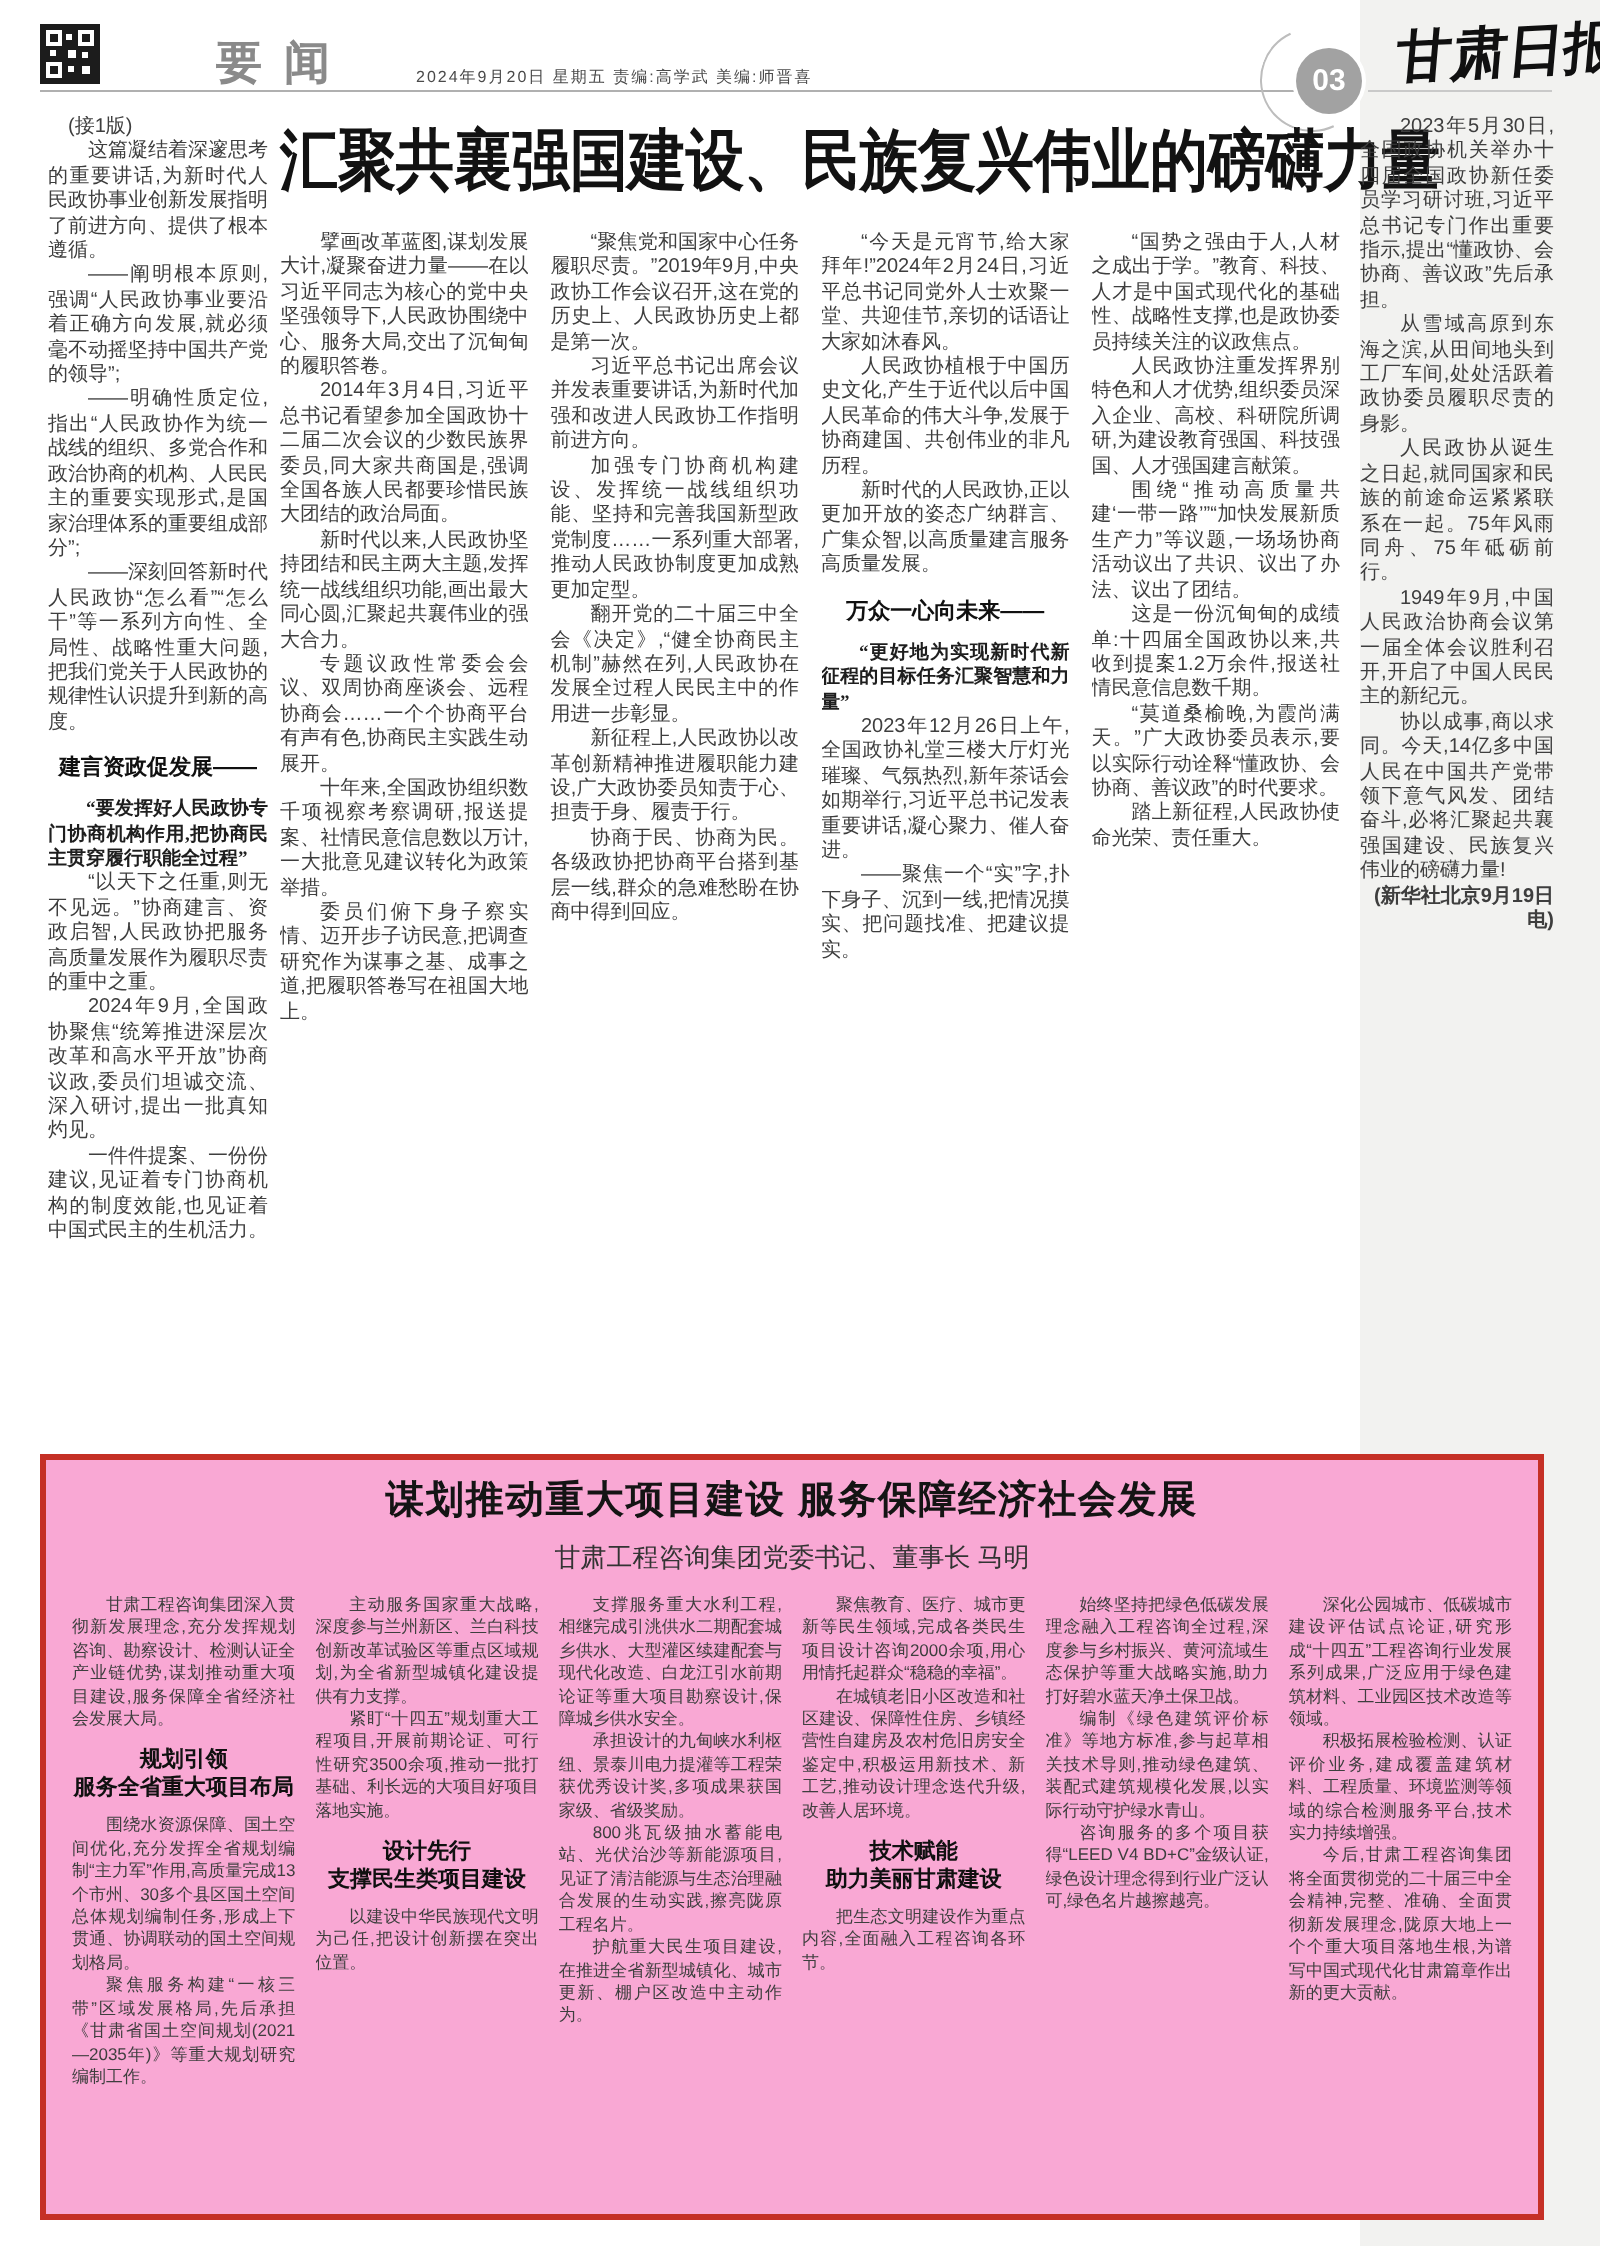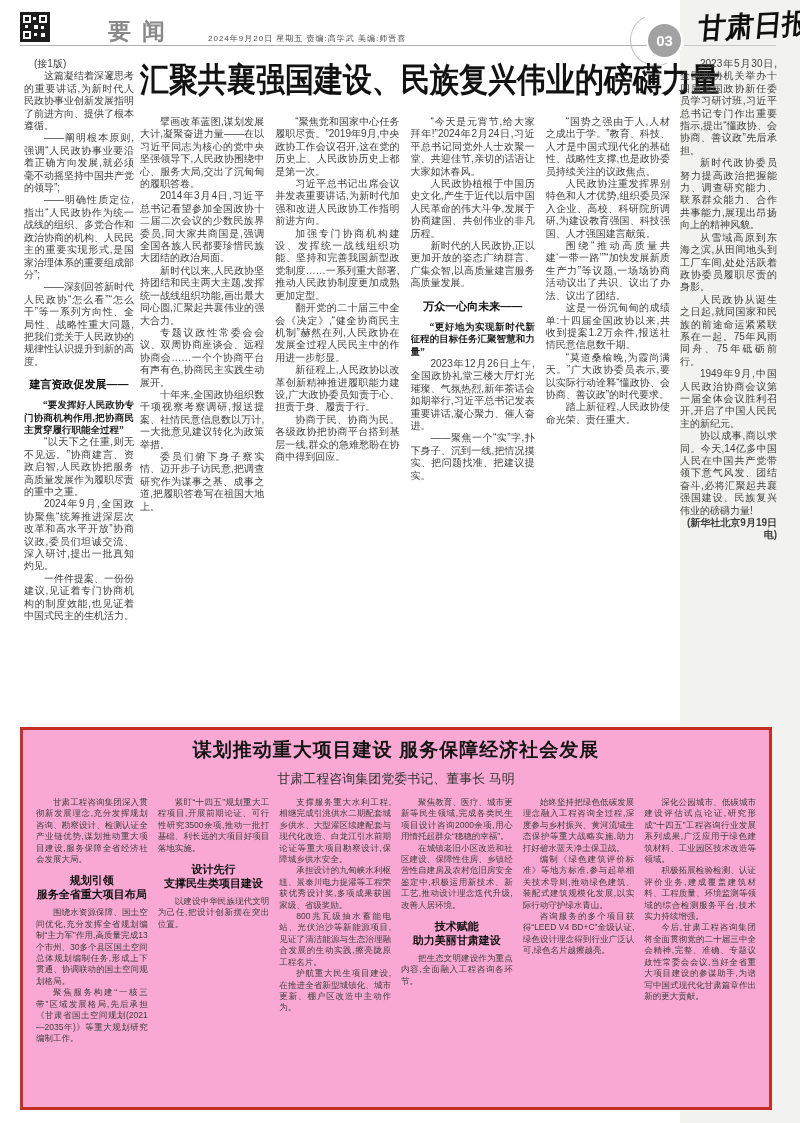--- a/index.html
+++ b/index.html
@@ -156,21 +156,20 @@
         <p>人民政协注重发挥界别特色和人才优势,组织委员深入企业、高校、科研院所调研,为建设教育强国、科技强国、人才强国建言献策。</p>
         <p>围绕“推动高质量共建‘一带一路’”“加快发展新质生产力”等议题,一场场协商活动议出了共识、议出了办法、议出了团结。</p>
         <p>这是一份沉甸甸的成绩单:十四届全国政协以来,共收到提案1.2万余件,报送社情民意信息数千期。</p>
         <p>“莫道桑榆晚,为霞尚满天。”广大政协委员表示,要以实际行动诠释“懂政协、会协商、善议政”的时代要求。</p>
         <p>踏上新征程,人民政协使命光荣、责任重大。</p>
       </div>
   </div>
 
   <div id="col6" class="col news">
       <p>2023年5月30日,全国政协机关举办十四届全国政协新任委员学习研讨班,习近平总书记专门作出重要指示,提出“懂政协、会协商、善议政”先后承担。</p>
-      <p>新时代政协委员努力提高政治把握能力、调查研究能力、联系群众能力、合作共事能力,展现出昂扬向上的精神风貌。</p>
       <p>从雪域高原到东海之滨,从田间地头到工厂车间,处处活跃着政协委员履职尽责的身影。</p>
       <p>人民政协从诞生之日起,就同国家和民族的前途命运紧紧联系在一起。75年风雨同舟、75年砥砺前行。</p>
       <p>1949年9月,中国人民政治协商会议第一届全体会议胜利召开,开启了中国人民民主的新纪元。</p>
       <p>协以成事,商以求同。今天,14亿多中国人民在中国共产党带领下意气风发、团结奋斗,必将汇聚起共襄强国建设、民族复兴伟业的磅礴力量!</p>
       <p class="credit">(新华社北京9月19日电)</p>
     </div>
 
   <div class="feature">
     <div class="f-headline">谋划推动重大项目建设 服务保障经济社会发展</div>
     <div class="f-byline">甘肃工程咨询集团党委书记、董事长 马明</div>
@@ -178,20 +177,21 @@
       <div class="fcol">
           <p>甘肃工程咨询集团深入贯彻新发展理念,充分发挥规划咨询、勘察设计、检测认证全产业链优势,谋划推动重大项目建设,服务保障全省经济社会发展大局。</p>
           <div class="sub-head">
             <div>规划引领</div>
             <div>服务全省重大项目布局</div>
           </div>
           <p>围绕水资源保障、国土空间优化,充分发挥全省规划编制“主力军”作用,高质量完成13个市州、30多个县区国土空间总体规划编制任务,形成上下贯通、协调联动的国土空间规划格局。</p>
           <p>聚焦服务构建“一核三带”区域发展格局,先后承担《甘肃省国土空间规划(2021—2035年)》等重大规划研究编制工作。</p>
         </div>
       <div class="fcol">
+          <p>主动服务国家重大战略,深度参与兰州新区、兰白科技创新改革试验区等重点区域规划,为全省新型城镇化建设提供有力支撑。</p>
           <p>紧盯“十四五”规划重大工程项目,开展前期论证、可行性研究3500余项,推动一批打基础、利长远的大项目好项目落地实施。</p>
           <div class="sub-head">
             <div>设计先行</div>
             <div>支撑民生类项目建设</div>
           </div>
           <p>以建设中华民族现代文明为己任,把设计创新摆在突出位置。</p>
         </div>
       <div class="fcol">
           <p>支撑服务重大水利工程,相继完成引洮供水二期配套城乡供水、大型灌区续建配套与现代化改造、白龙江引水前期论证等重大项目勘察设计,保障城乡供水安全。</p>
           <p>承担设计的九甸峡水利枢纽、景泰川电力提灌等工程荣获优秀设计奖,多项成果获国家级、省级奖励。</p>
@@ -208,18 +208,18 @@
           <p>把生态文明建设作为重点内容,全面融入工程咨询各环节。</p>
         </div>
       <div class="fcol">
           <p>始终坚持把绿色低碳发展理念融入工程咨询全过程,深度参与乡村振兴、黄河流域生态保护等重大战略实施,助力打好碧水蓝天净土保卫战。</p>
           <p>编制《绿色建筑评价标准》等地方标准,参与起草相关技术导则,推动绿色建筑、装配式建筑规模化发展,以实际行动守护绿水青山。</p>
           <p>咨询服务的多个项目获得“LEED V4 BD+C”金级认证,绿色设计理念得到行业广泛认可,绿色名片越擦越亮。</p>
         </div>
       <div class="fcol">
           <p>深化公园城市、低碳城市建设评估试点论证,研究形成“十四五”工程咨询行业发展系列成果,广泛应用于绿色建筑材料、工业园区技术改造等领域。</p>
           <p>积极拓展检验检测、认证评价业务,建成覆盖建筑材料、工程质量、环境监测等领域的综合检测服务平台,技术实力持续增强。</p>
-          <p>今后,甘肃工程咨询集团将全面贯彻党的二十届三中全会精神,完整、准确、专题议政性常委会会议,当好全省重大项目建设的参谋助手,为谱写中国式现代化甘肃篇章作出新的更大贡献。</p>
+          <p>今后,甘肃工程咨询集团将全面贯彻党的二十届三中全会精神,完整、准确、全面贯彻新发展理念,陇原大地上一个个重大项目落地生根,为谱写中国式现代化甘肃篇章作出新的更大贡献。</p>
         </div>
     </div>
   </div>
 
 </div>
 
 </body></html>

